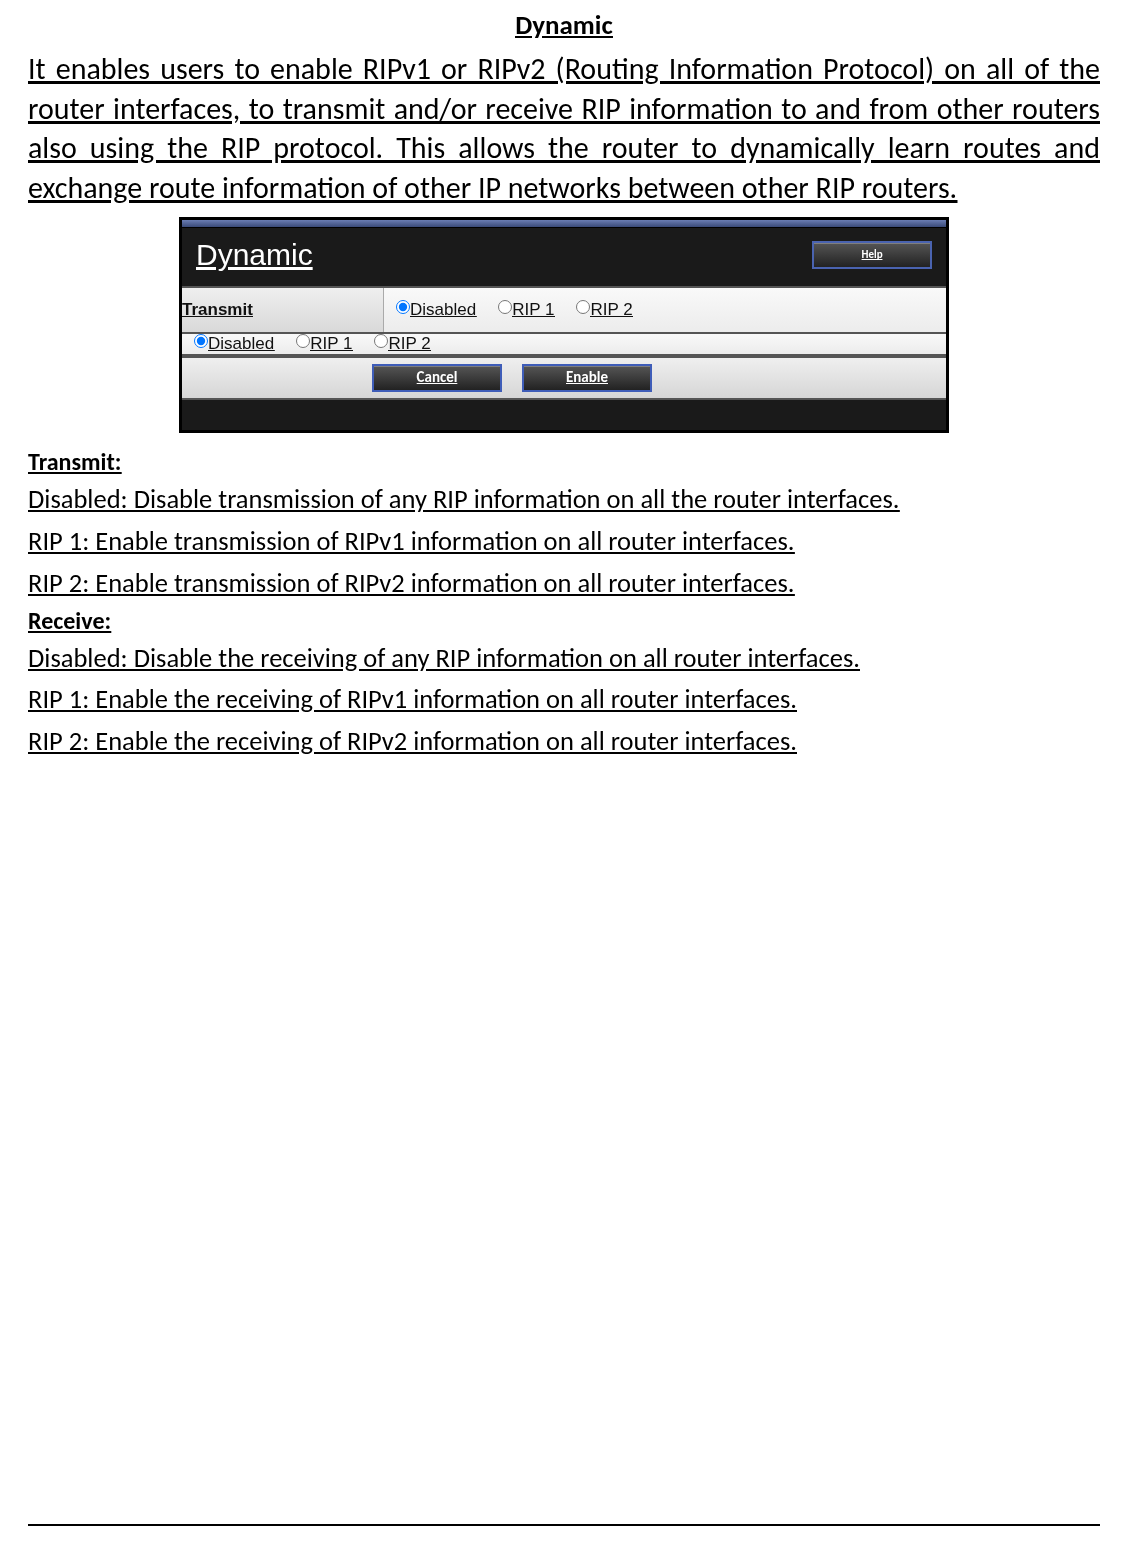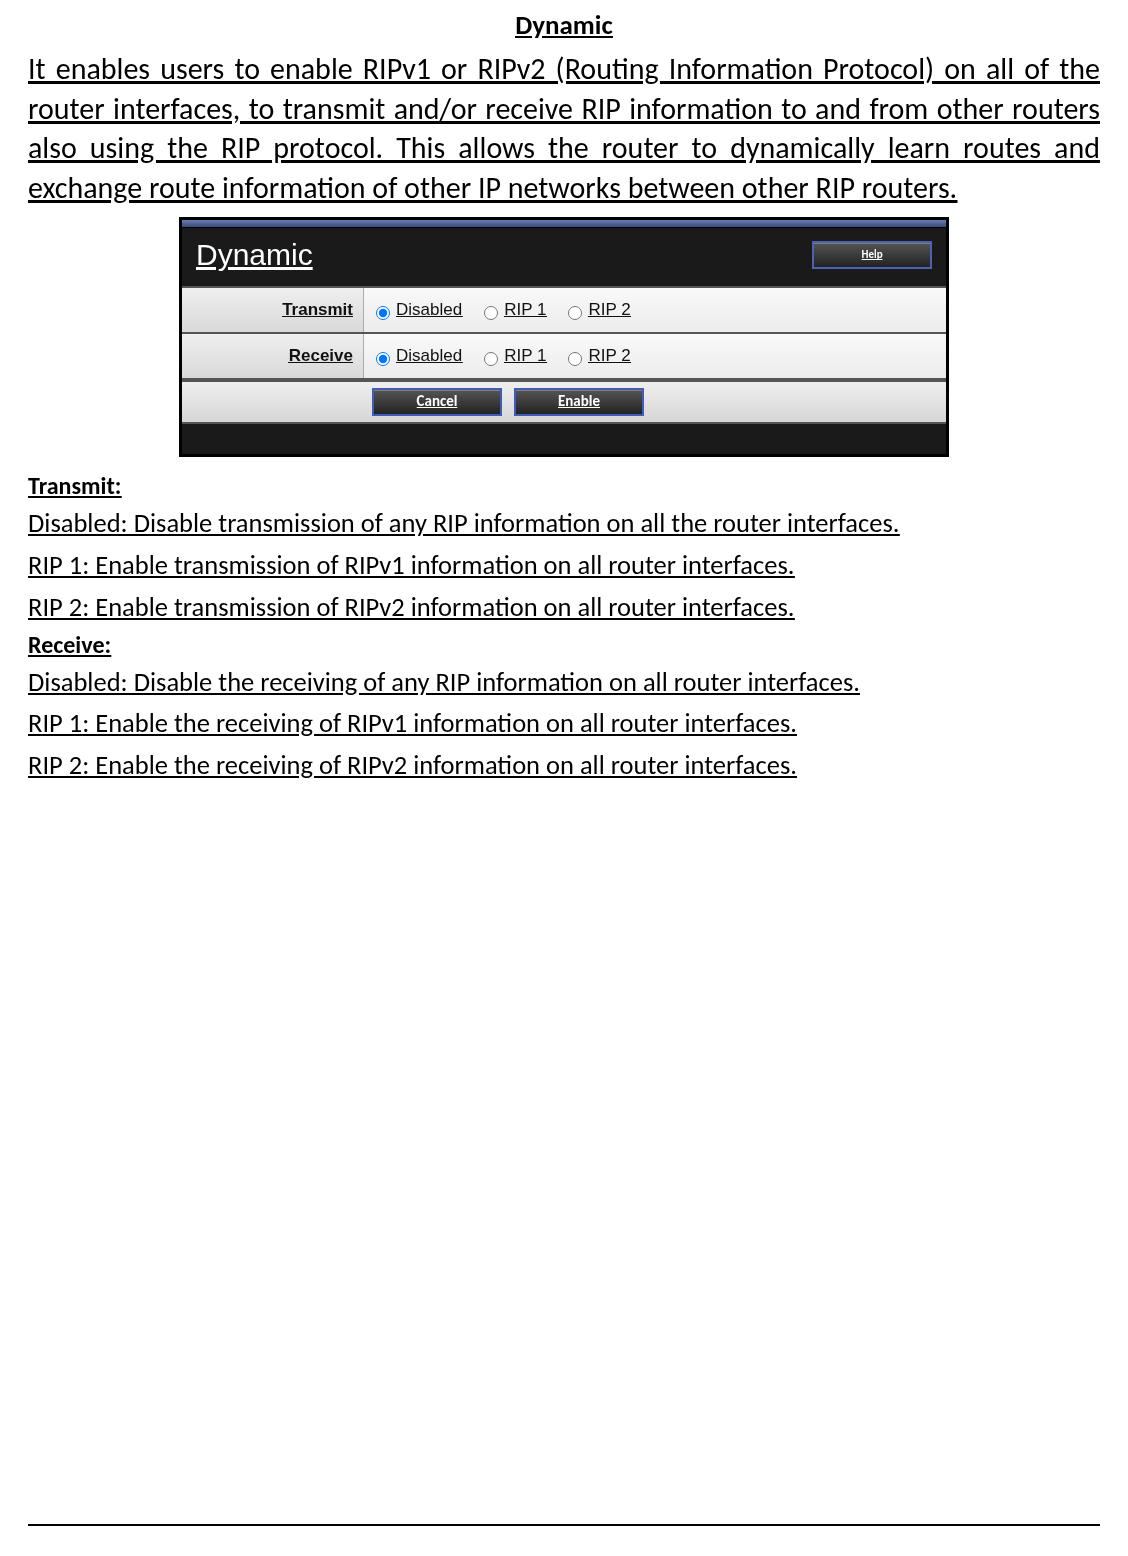--- a/index.html
+++ b/index.html
@@ -65,50 +65,50 @@
       box-shadow: inset 0 1px 0 rgba(255,255,255,0.25);
     }
     .form-rows { background: #1a1a1a; padding: 0; }
     .row {
       display: flex;
       align-items: stretch;
       border-top: 2px solid #555;
     }
     .row:last-child { border-bottom: 2px solid #555; }
     .row-label {
-      width: 182px;
+      width: 202px;
       background: linear-gradient(#efefef,#d9d9d9);
       color: #111;
       font-weight: 700;
       font-size: 17px;
-      text-align: right;
-      padding: 12px 10px;
+      text-align: left;
+      padding: 12px 0;
       border-right: 1px solid #aaa;
       font-family: Arial, sans-serif;
     }
     .row-fields {
       flex: 1;
       background: linear-gradient(#f9f9f9,#ececec);
       display: flex;
       align-items: center;
       padding: 0 12px;
       gap: 22px;
       font-family: Arial, sans-serif;
       font-size: 17px;
       color: #111;
     }
-    .opt { display: flex; align-items: flex-end; gap: 6px; }
+    .opt { display: flex; align-items: flex-start; }
     .opt input { width: 14px; height: 14px; }
     .btn-row {
       background: linear-gradient(#efefef,#d6d6d6);
       border-top: 2px solid #555;
       border-bottom: 2px solid #555;
       display: flex;
       padding: 6px 0 6px 190px;
-      gap: 12px;
+      gap: 20px;
     }
     .act-btn {
       width: 130px;
       height: 28px;
       background: linear-gradient(#555,#222);
       border: 2px solid #3f5db8;
       color: #fff;
       font-weight: 700;
       font-size: 15px;
       text-align: center;
@@ -164,21 +164,20 @@
             <input type="radio" name="tx" style="">
             <span>RIP 1</span>
           </label>
           <label class="opt">
             <input type="radio" name="tx" style="">
             <span>RIP 2</span>
           </label>
         </div>
       </div>
       <div class="row">
-        <div class="row-label">Receive</div>
         <div class="row-fields">
           <label class="opt">
             <input type="radio" name="rx" checked="" style="">
             <span>Disabled</span>
           </label>
           <label class="opt">
             <input type="radio" name="rx" style="">
             <span>RIP 1</span>
           </label>
           <label class="opt">

